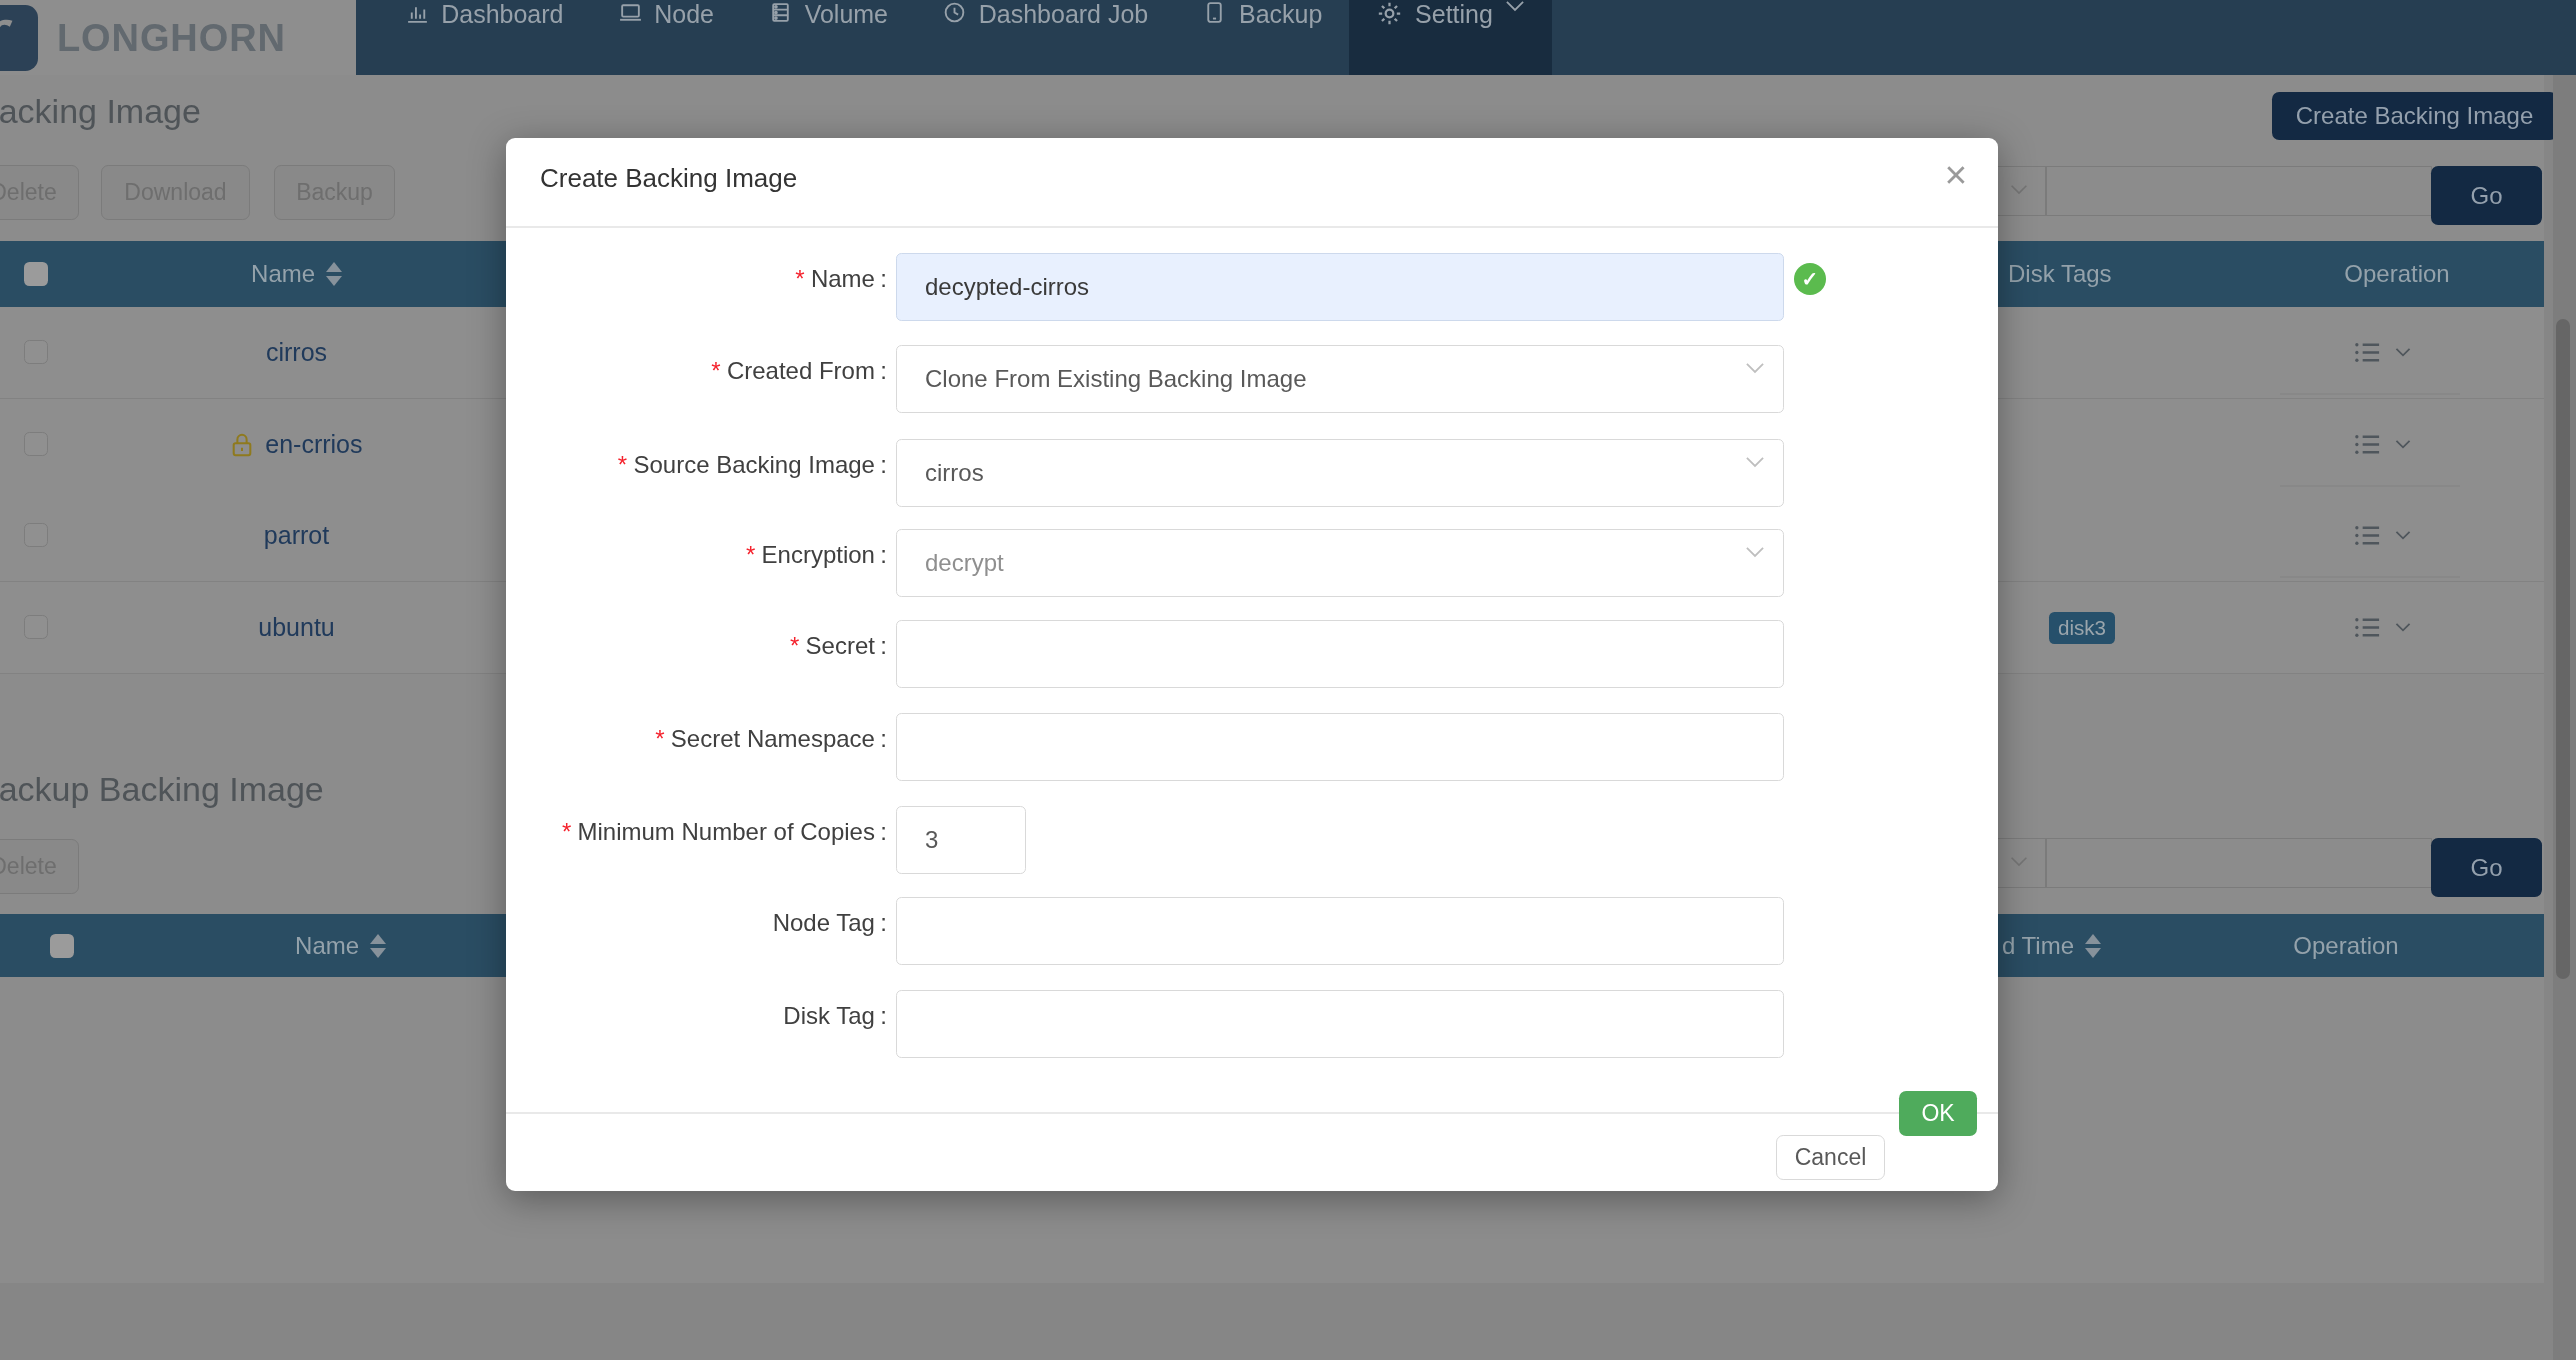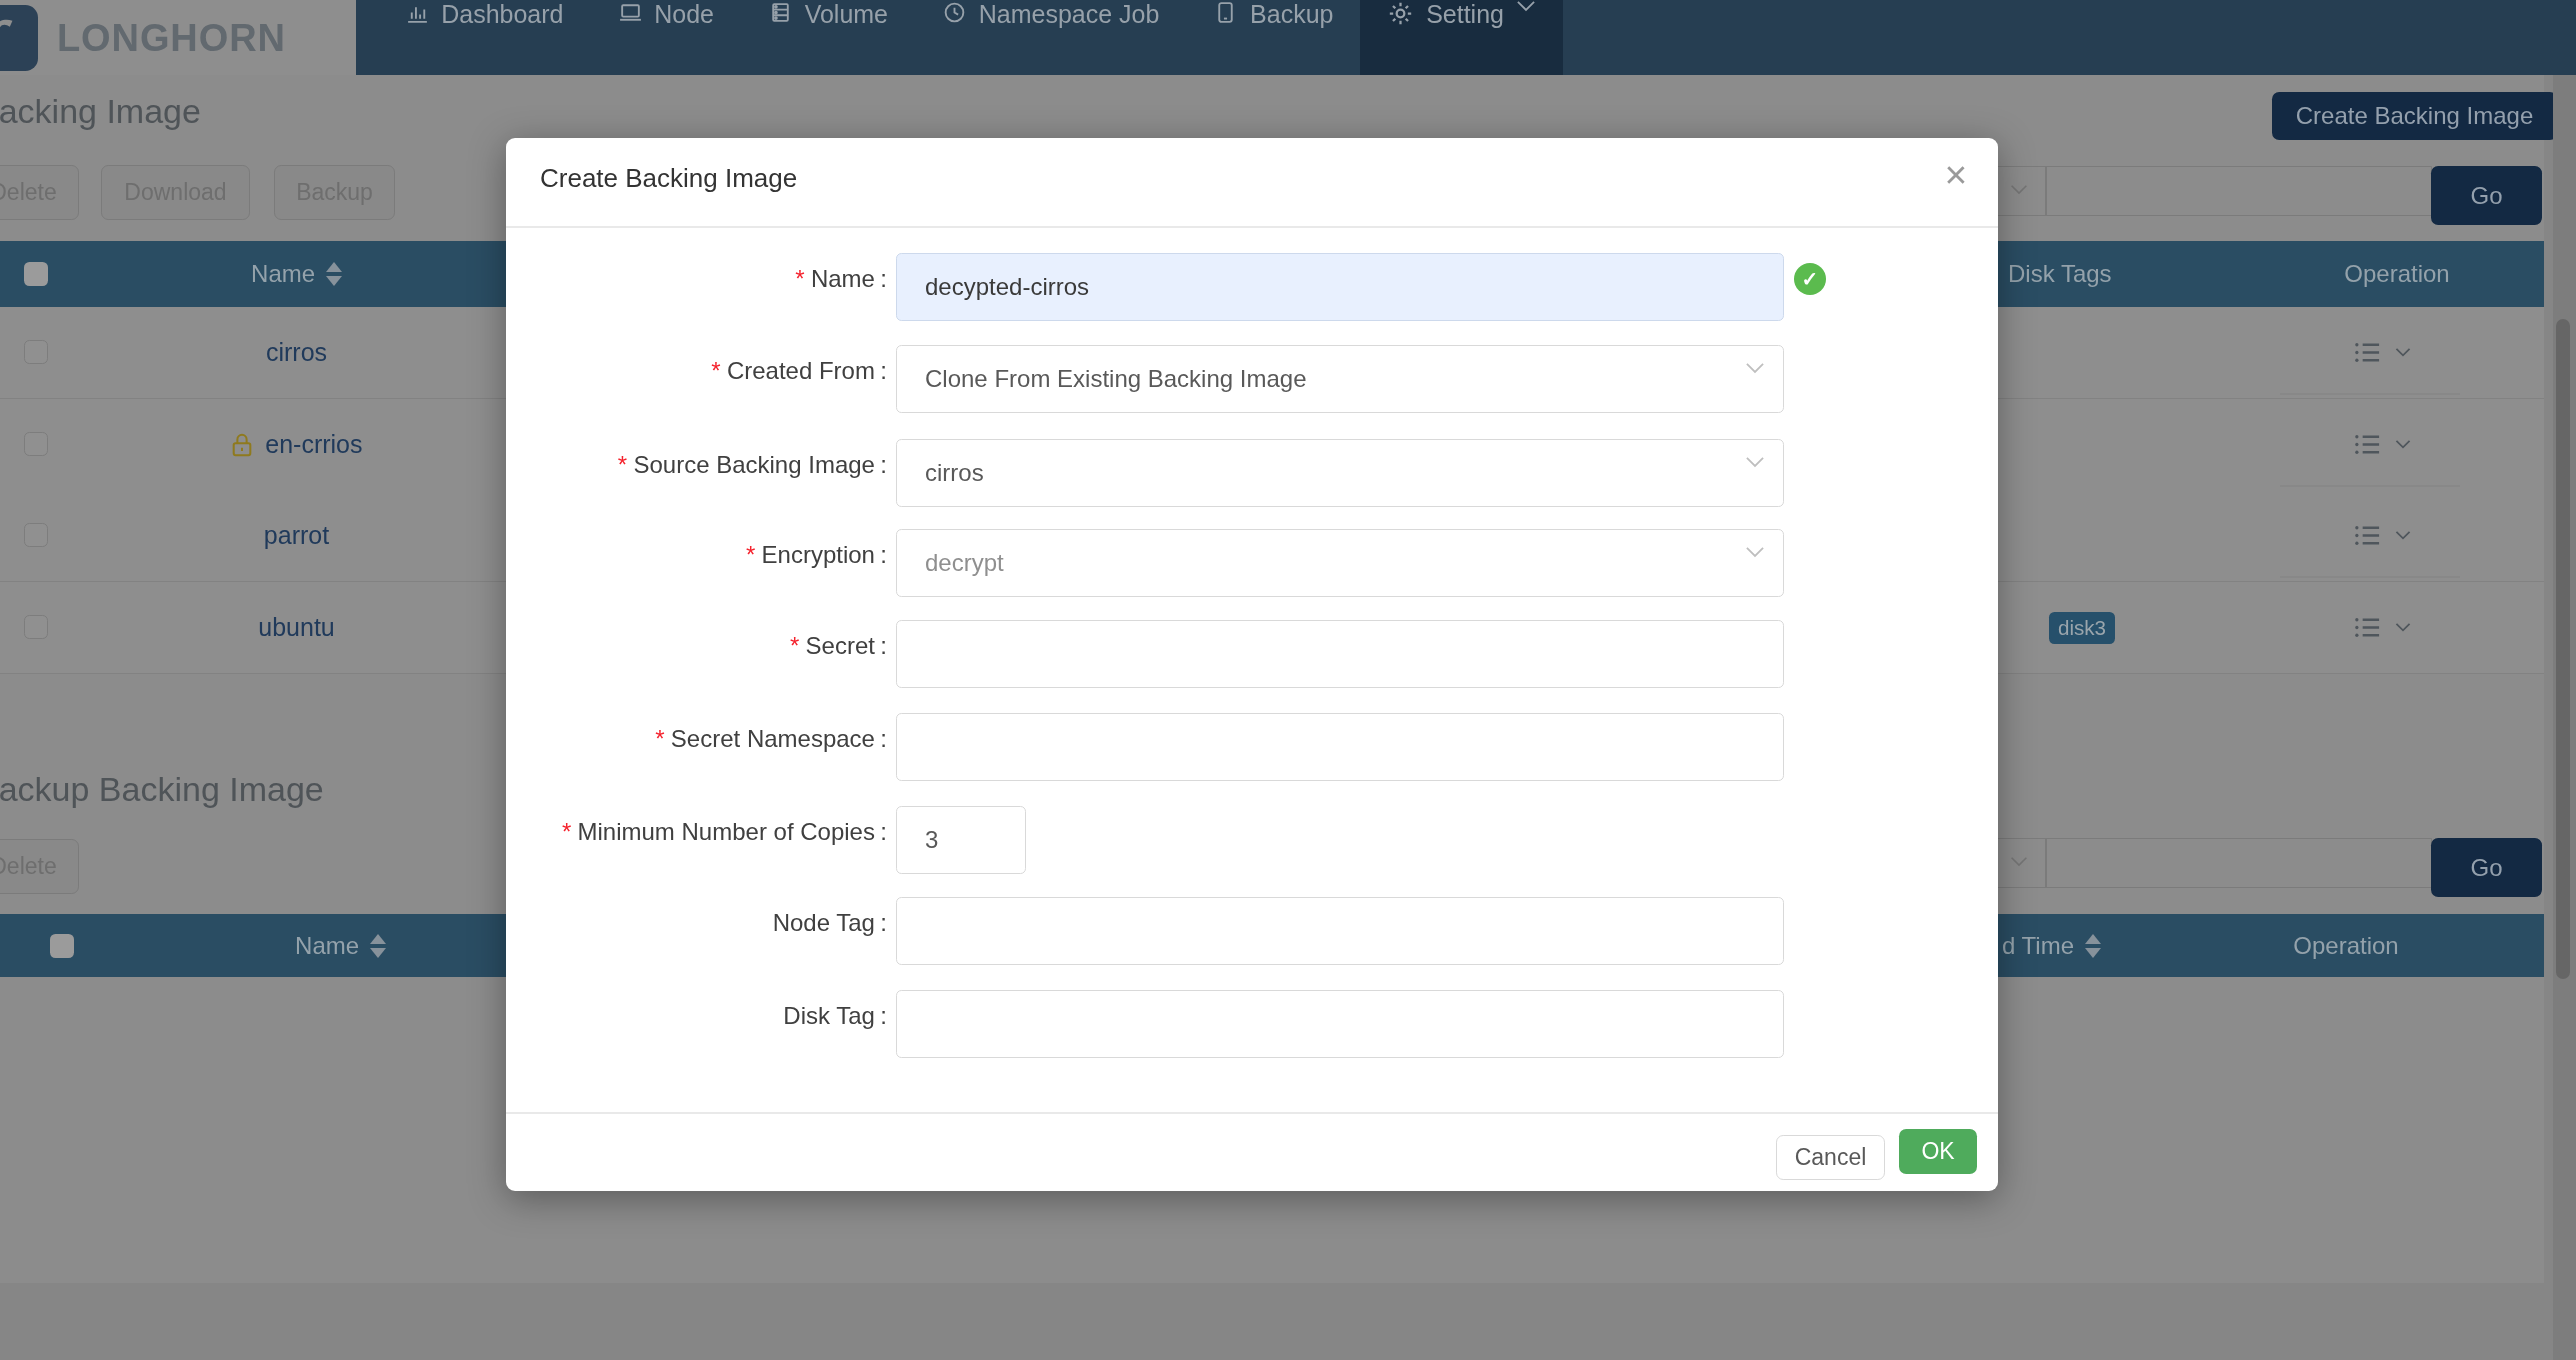--- a/index.html
+++ b/index.html
@@ -82,21 +82,21 @@
   .ibox.autofill { background:#e8f0fe; border-color:#cdd9ec; color:#3a3a3a; }
   .ibox.num { width:130px; }
   .ibox .chevron { position:absolute; right:18px; top:16px; }
   .ibox.muted { color:#8f8f8f; }
   .check-circle { position:absolute; left:1288px; top:10px; width:32px; height:32px; border-radius:50%;
     background:#5bbb4e; color:#fff; display:flex; align-items:center; justify-content:center;
     font-size:20px; font-weight:bold; }
   .modal-btn { position:absolute; height:45px; border-radius:7.2px; display:flex; align-items:center;
     justify-content:center; font-size:23px; }
   .btn-cancel { left:1270px; top:991px; width:109px; background:#fff; border:1.8px solid #d9d9d9; color:#595959;margin-top:6px; }
-  .btn-ok { left:1393px; top:991px; width:78px; background:#4fab5c; color:#ffffff; font-weight:500; }
+  .btn-ok { left:1393px; top:953px; width:78px; background:#4fab5c; color:#ffffff; font-weight:500; }
 </style>
 </head>
 <body>
 
 <div class="screen">
 
   <div class="content-card"></div>
 
   <div class="nav">
     <div class="logo-card">
@@ -129,21 +129,21 @@
             <circle cx="7.6" cy="12" r="0.9" fill="#97a1aa"></circle>
             <circle cx="7.6" cy="17.3" r="0.9" fill="#97a1aa"></circle>
           </svg>
         <span>Volume</span>
       </div>
       <div class="nav-item">
         <svg width="25" height="25" viewBox="0 0 24 24" fill="none" stroke="#97a1aa" stroke-width="1.8">
             <circle cx="12" cy="12" r="8.5"></circle>
             <path d="M12 7.5 V12 L15.5 14"></path>
           </svg>
-        <span>Namespace Job</span>
+        <span>Dashboard Job</span>
       </div>
       <div class="nav-item">
         <svg width="25" height="25" viewBox="0 0 24 24" fill="none" stroke="#97a1aa" stroke-width="1.8">
             <rect x="6" y="3" width="12" height="18" rx="2"></rect>
             <path d="M10.5 17.8 H13.5"></path>
           </svg>
         <span>Backup</span>
       </div>
       <div class="nav-item active">
         <svg width="27" height="27" viewBox="0 0 24 24" fill="none" stroke="#97a1aa" stroke-width="2">

